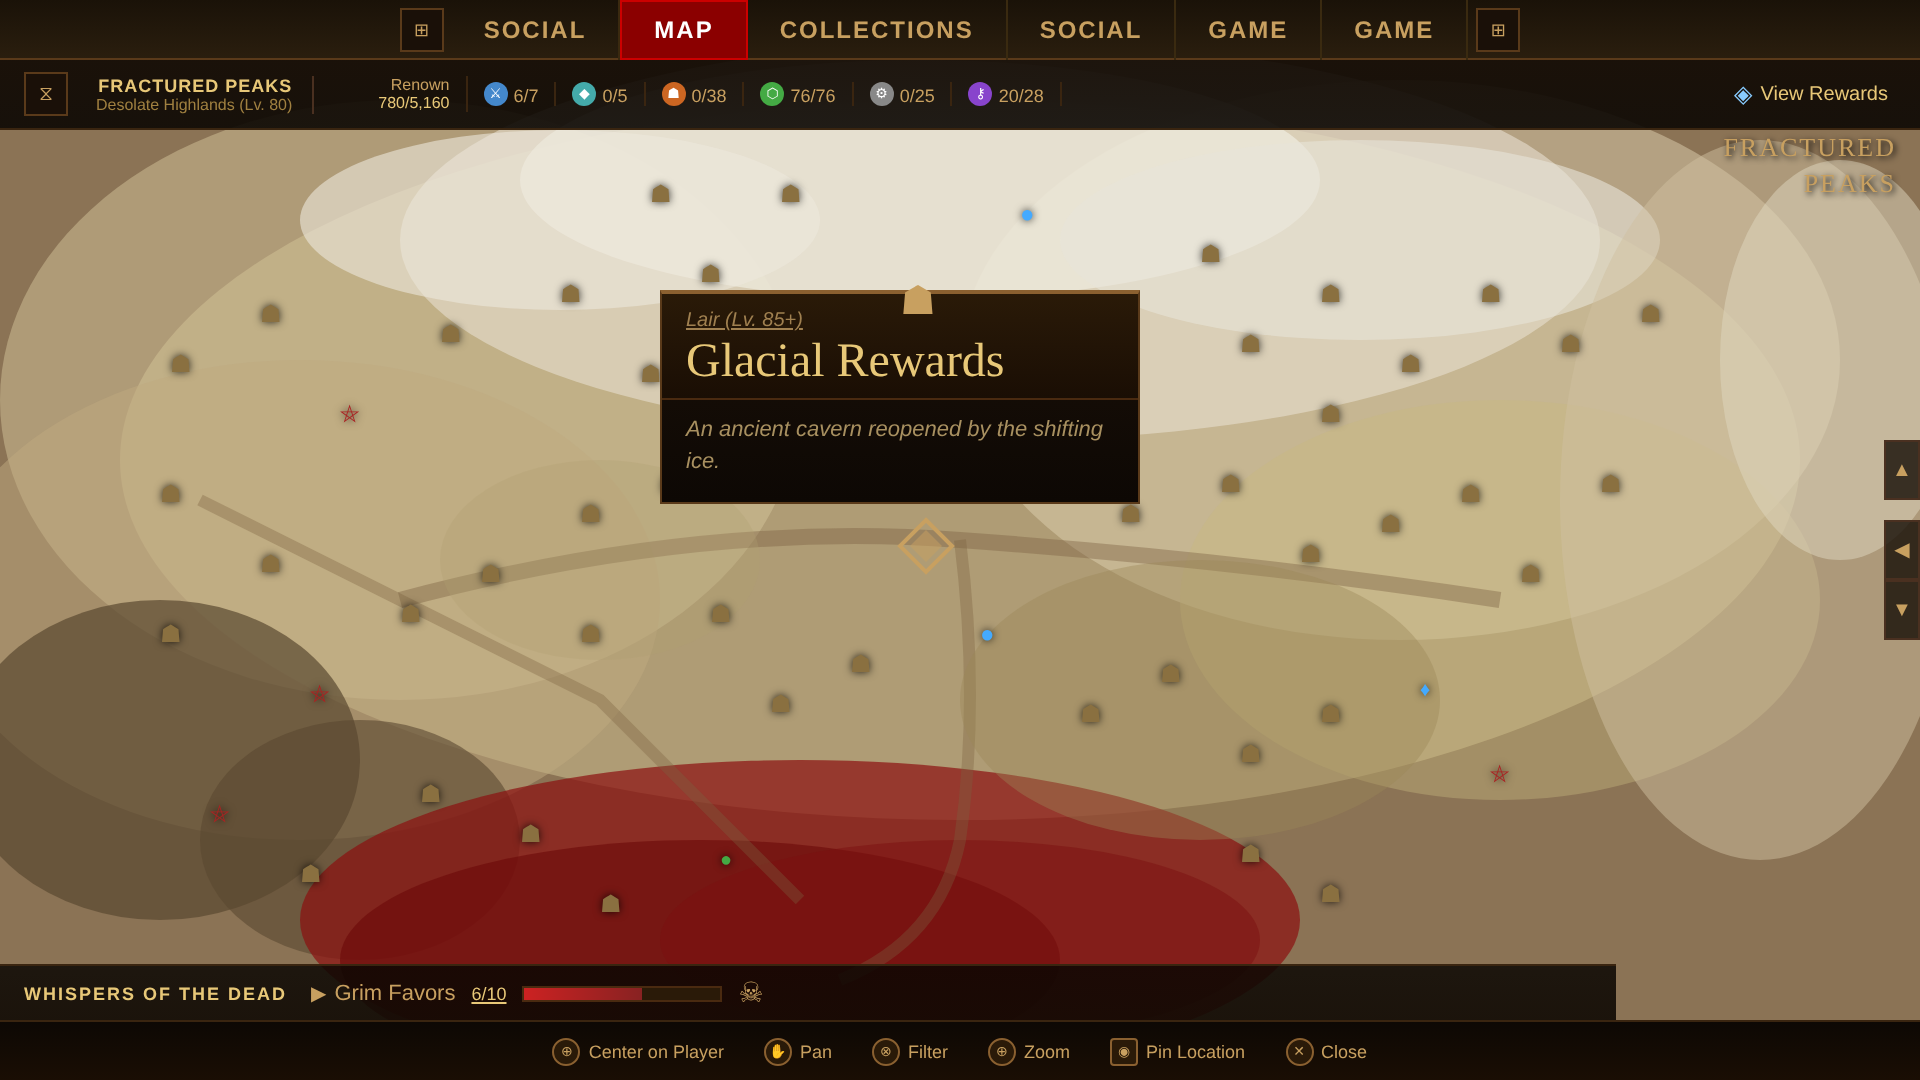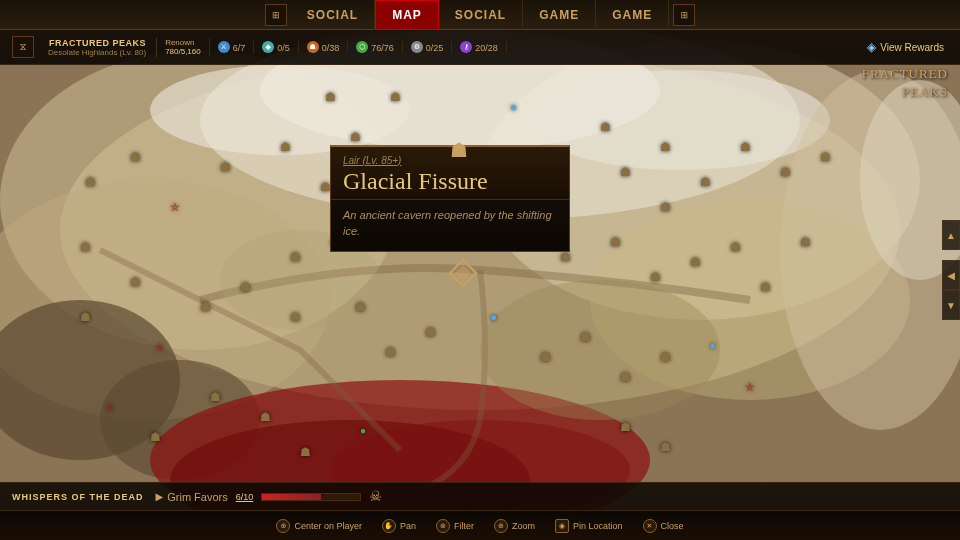--- a/index.html
+++ b/index.html
@@ -130,23 +130,24 @@
     .stat-icon.blue { background: #4488cc; color: white; font-size: 7px; }
     .stat-icon.teal { background: #44aaaa; color: white; font-size: 7px; }
     .stat-icon.orange { background: #cc6622; color: white; font-size: 7px; }
     .stat-icon.green { background: #44aa44; color: white; font-size: 7px; }
     .stat-icon.gray { background: #888; color: white; font-size: 7px; }
     .stat-icon.purple { background: #8844cc; color: white; font-size: 7px; }
 
     .renown-bar {
       display: flex;
       flex-direction: column;
-      align-items: flex-start;
+      align-items: flex-end;
       padding: 0 8px;
       border-right: 1px solid #3a2510;
+      margin-left: 24px;
     }
     .renown-label {
       font-size: 8px;
       color: #c8a060;
       font-family: 'Arial', sans-serif;
     }
     .renown-val {
       font-size: 8px;
       color: #e8c878;
       font-family: 'Arial', sans-serif;
@@ -233,21 +234,21 @@
       font-family: 'Arial', sans-serif;
       font-style: italic;
       color: #a89060;
       line-height: 1.4;
     }
 
     
     #bottom-bar {
       position: absolute;
       bottom: 30px; left: 0;
-      width: 960px;
+      width: 808px;
       height: 28px;
       background: linear-gradient(to bottom, rgba(10,6,2,0.85), rgba(15,9,3,0.9));
       display: flex;
       align-items: center;
       z-index: 100;
       padding: 4px 12px;
       border-top: 1px solid #3a2510;
     }
 
     .whispers-label {
@@ -494,20 +495,21 @@
 
   <div style="position:absolute; left:444px; top:138px; width:30px; height:30px; z-index:210; font-size:20px; color:#c8a060; text-align:center;">☗</div>
 
 </div>
 
 <div id="top-nav">
   <div class="corner-icon">⊞</div>
 
   <div class="nav-item">SOCIAL</div>
   <div class="nav-item active">MAP</div>
+  <div class="nav-item">COLLECTIONS</div>
   <div class="nav-item">SOCIAL</div>
   <div class="nav-item">GAME</div>
   <div class="nav-item">GAME</div>
 
   <div class="corner-icon">⊞</div>
 </div>
 
 <div id="info-bar">
   <div class="nav-icon" style="width:22px;height:22px;border:1px solid #5a3a1a;background:#1a1008;font-size:10px;color:#c8a060;">⧖</div>
   <div class="info-region">
@@ -552,21 +554,21 @@
 </div>
 
 <div id="region-label">
   <div>FRACTURED</div>
   <div>PEAKS</div>
 </div>
 
 <div id="popup-card">
   <div class="popup-header">
     <div class="popup-subtitle">Lair (Lv. 85+)</div>
-    <div class="popup-title">Glacial Fissure</div>
+    <div class="popup-title">Glacial Rewards</div>
   </div>
   <div class="popup-description">An ancient cavern reopened by the shifting ice.</div>
 </div>
 
 <div class="side-arrow top">▲</div>
 <div class="side-arrow mid">◀</div>
 <div class="side-arrow bot">▼</div>
 
 <div id="bottom-bar">
   <span class="whispers-label">WHISPERS OF THE DEAD</span>

